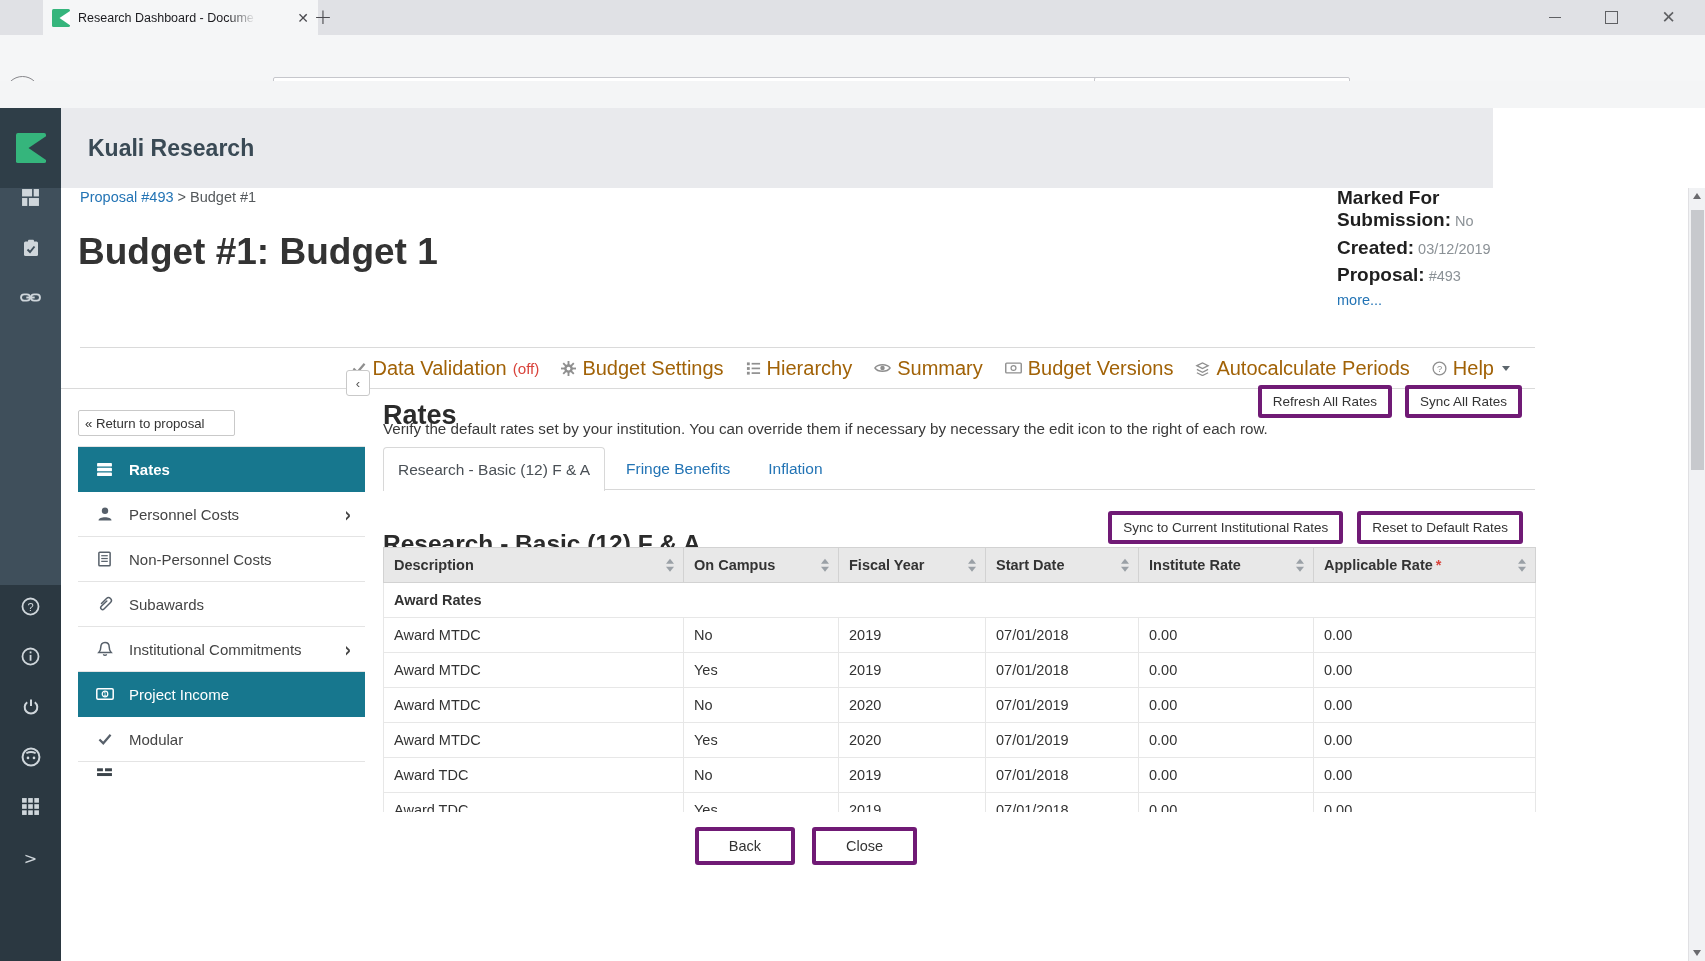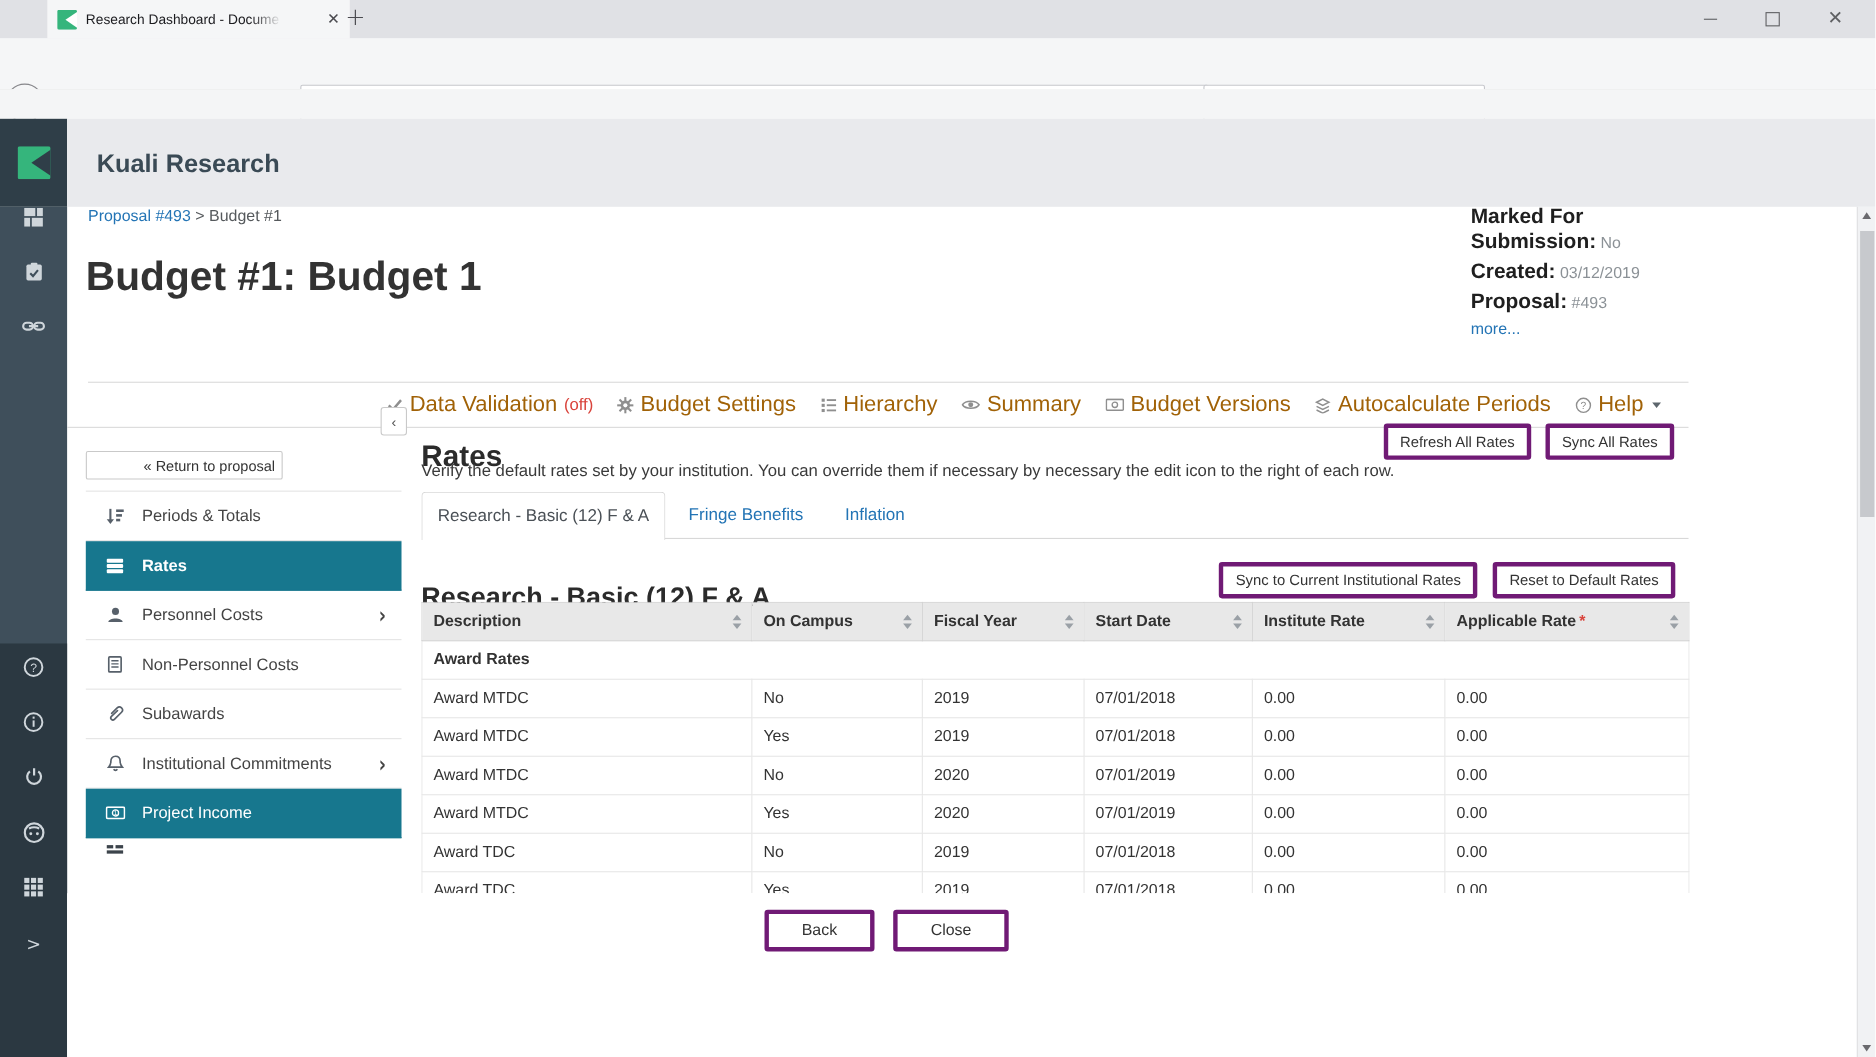--- a/index.html
+++ b/index.html
@@ -43,21 +43,21 @@
   .searchbox{position:absolute;left:1094px;top:42px;width:236px;height:33px;background:#fff;
           border:1px solid #c6c7cc;border-radius:2px;display:flex;align-items:center;padding:0 9px;gap:8px;}
   .search-ph{font-size:14.8px;color:#808084;}
   .hamb{display:flex;flex-direction:column;gap:3.2px;}
   .hamb i{display:block;width:15px;height:1.8px;background:#4c4c50;}
 
   
   .topstrip{position:absolute;left:0;top:81px;width:1705px;height:27px;background:#f4f5f6;}
   .logo-block{position:absolute;left:0;top:108px;width:61px;height:80px;background:#2f3e48;
           display:flex;align-items:center;justify-content:center;}
-  .header-band{position:absolute;left:61px;top:108px;width:1644px;height:80px;background:#e9eaed;
+  .header-band{position:absolute;left:61px;top:108px;width:1432px;height:80px;background:#e9eaed;
           display:flex;align-items:center;}
   .brand{margin-left:27px;font-size:23px;font-weight:bold;color:#3a4a55;}
 
   .rail{position:absolute;left:0;top:188px;width:61px;height:773px;background:#3f4f5b;}
   .rail-bottom{position:absolute;left:0;top:397px;width:61px;height:376px;background:#2b3841;}
   .ric{position:absolute;left:0;width:61px;text-align:center;color:#cfd6db;}
   .ric svg{display:inline-block;vertical-align:middle;}
   .rail-chev{font-size:16px;color:#cfd6db;}
 
   
@@ -81,22 +81,22 @@
   .tb-off{font-size:15.2px;color:#d9433b;}
   .tb-caret{width:0;height:0;border-left:4.5px solid transparent;border-right:4.5px solid transparent;
           border-top:5px solid #5d666d;margin-left:2px;}
 
   .collapse-btn{position:absolute;left:346px;top:370px;width:22px;height:24px;background:#fff;
           border:1px solid #c9c9c9;border-radius:3px;color:#555;font-size:13px;
           display:flex;align-items:center;justify-content:center;}
 
   
   .sidebar{position:absolute;left:78px;top:410px;width:287px;}
-  .return-btn{width:179px;height:26px;border:1px solid #c9c9c9;border-radius:2px;background:#fff;
-          font-size:13.2px;color:#333;text-align:right;line-height:24px;margin-bottom:10px;}
+  .return-btn{width:157px;height:26px;border:1px solid #c9c9c9;border-radius:2px;background:#fff;
+          font-size:13.2px;color:#333;text-align:left;line-height:24px;margin-bottom:10px;}
   .side-menu{border-top:1px solid #e4e4e4;}
   .side-item{height:44px;display:flex;align-items:center;gap:15px;padding-left:17px;
           border-bottom:1px solid #e4e4e4;font-size:15px;color:#444;position:relative;cursor:pointer;}
   .side-item .si-ic{color:#57606a;display:flex;align-items:center;width:19px;justify-content:center;}
   .side-item.sel{background:#17778e;color:#fff;border-color:#17778e;}
   .side-item.sel .si-ic{color:#fff;}
   .side-item.bold{font-weight:bold;}
   .si-chev{position:absolute;right:14px;color:#444;font-size:16px;font-weight:bold;transform:scaleY(1.3);}
   .side-item.partial{height:16px;border-bottom:none;overflow:hidden;align-items:flex-start;padding-top:5px;}
   .side-item.partial .si-ic{color:#3c444b;}
@@ -422,34 +422,20 @@
       <span class="tb-lab">Help</span>
       <span class="tb-caret"></span>
     </span>
   </div>
 <div class="divider2"></div>
 <div class="collapse-btn">‹</div>
 
 <div class="sidebar">
   <button class="return-btn">« Return to proposal</button>
   <div class="side-menu" id="side-menu">
-      <div class="side-item">
-        <span class="si-ic">
-          <svg width="17" height="17" viewBox="0 0 16 16">
-            <rect x="3.2" y="1.5" width="1.8" height="10" fill="currentColor"></rect>
-            <path d="M1 10.5 L4.1 14.5 L7.2 10.5 Z" fill="currentColor"></path>
-            <g fill="currentColor">
-              <rect x="9" y="2" width="6.5" height="2.2"></rect>
-              <rect x="9" y="6" width="5" height="2.2"></rect>
-              <rect x="9" y="10" width="3.5" height="2.2"></rect>
-            </g>
-          </svg>
-        </span>
-        <span class="si-lab">Periods &amp; Totals</span>
-      </div>
       <div class="side-item sel bold">
         <span class="si-ic">
           <svg width="17" height="17" viewBox="0 0 16 16">
             <g fill="currentColor">
               <rect x="1" y="1.8" width="14" height="3.4" rx="0.8"></rect>
               <rect x="1" y="6.3" width="14" height="3.4" rx="0.8"></rect>
               <rect x="1" y="10.8" width="14" height="3.4" rx="0.8"></rect>
             </g>
           </svg>
         </span>
@@ -498,20 +484,28 @@
       </div>
       <div class="side-item sel">
         <span class="si-ic">
           <svg width="18" height="12" viewBox="0 0 18 12">
             <rect x="0.8" y="0.8" width="16.4" height="10.4" rx="1.2" fill="none" stroke="currentColor" stroke-width="1.5"></rect>
             <circle cx="9" cy="6" r="2.8" fill="none" stroke="currentColor" stroke-width="1.2"></circle>
             <text x="9" y="8.1" font-size="6" text-anchor="middle" fill="currentColor" font-family="Liberation Sans">1</text>
           </svg>
         </span>
         <span class="si-lab">Project Income</span>
+      </div>
+      <div class="side-item">
+        <span class="si-ic">
+          <svg width="14" height="12" viewBox="0 0 16 14">
+            <path d="M1.5 7.5 L6 12 L14.5 2" fill="none" stroke="currentColor" stroke-width="2.6"></path>
+          </svg>
+        </span>
+        <span class="si-lab">Modular</span>
       </div>
       <div class="side-item partial">
         <span class="si-ic">
           <svg width="17" height="10" viewBox="0 0 16 9">
             <g fill="currentColor">
               <rect x="1" y="1" width="5.5" height="2.8"></rect>
               <rect x="8.5" y="1" width="6.5" height="2.8"></rect>
               <rect x="1" y="5.5" width="14" height="2.8"></rect>
             </g>
           </svg>

